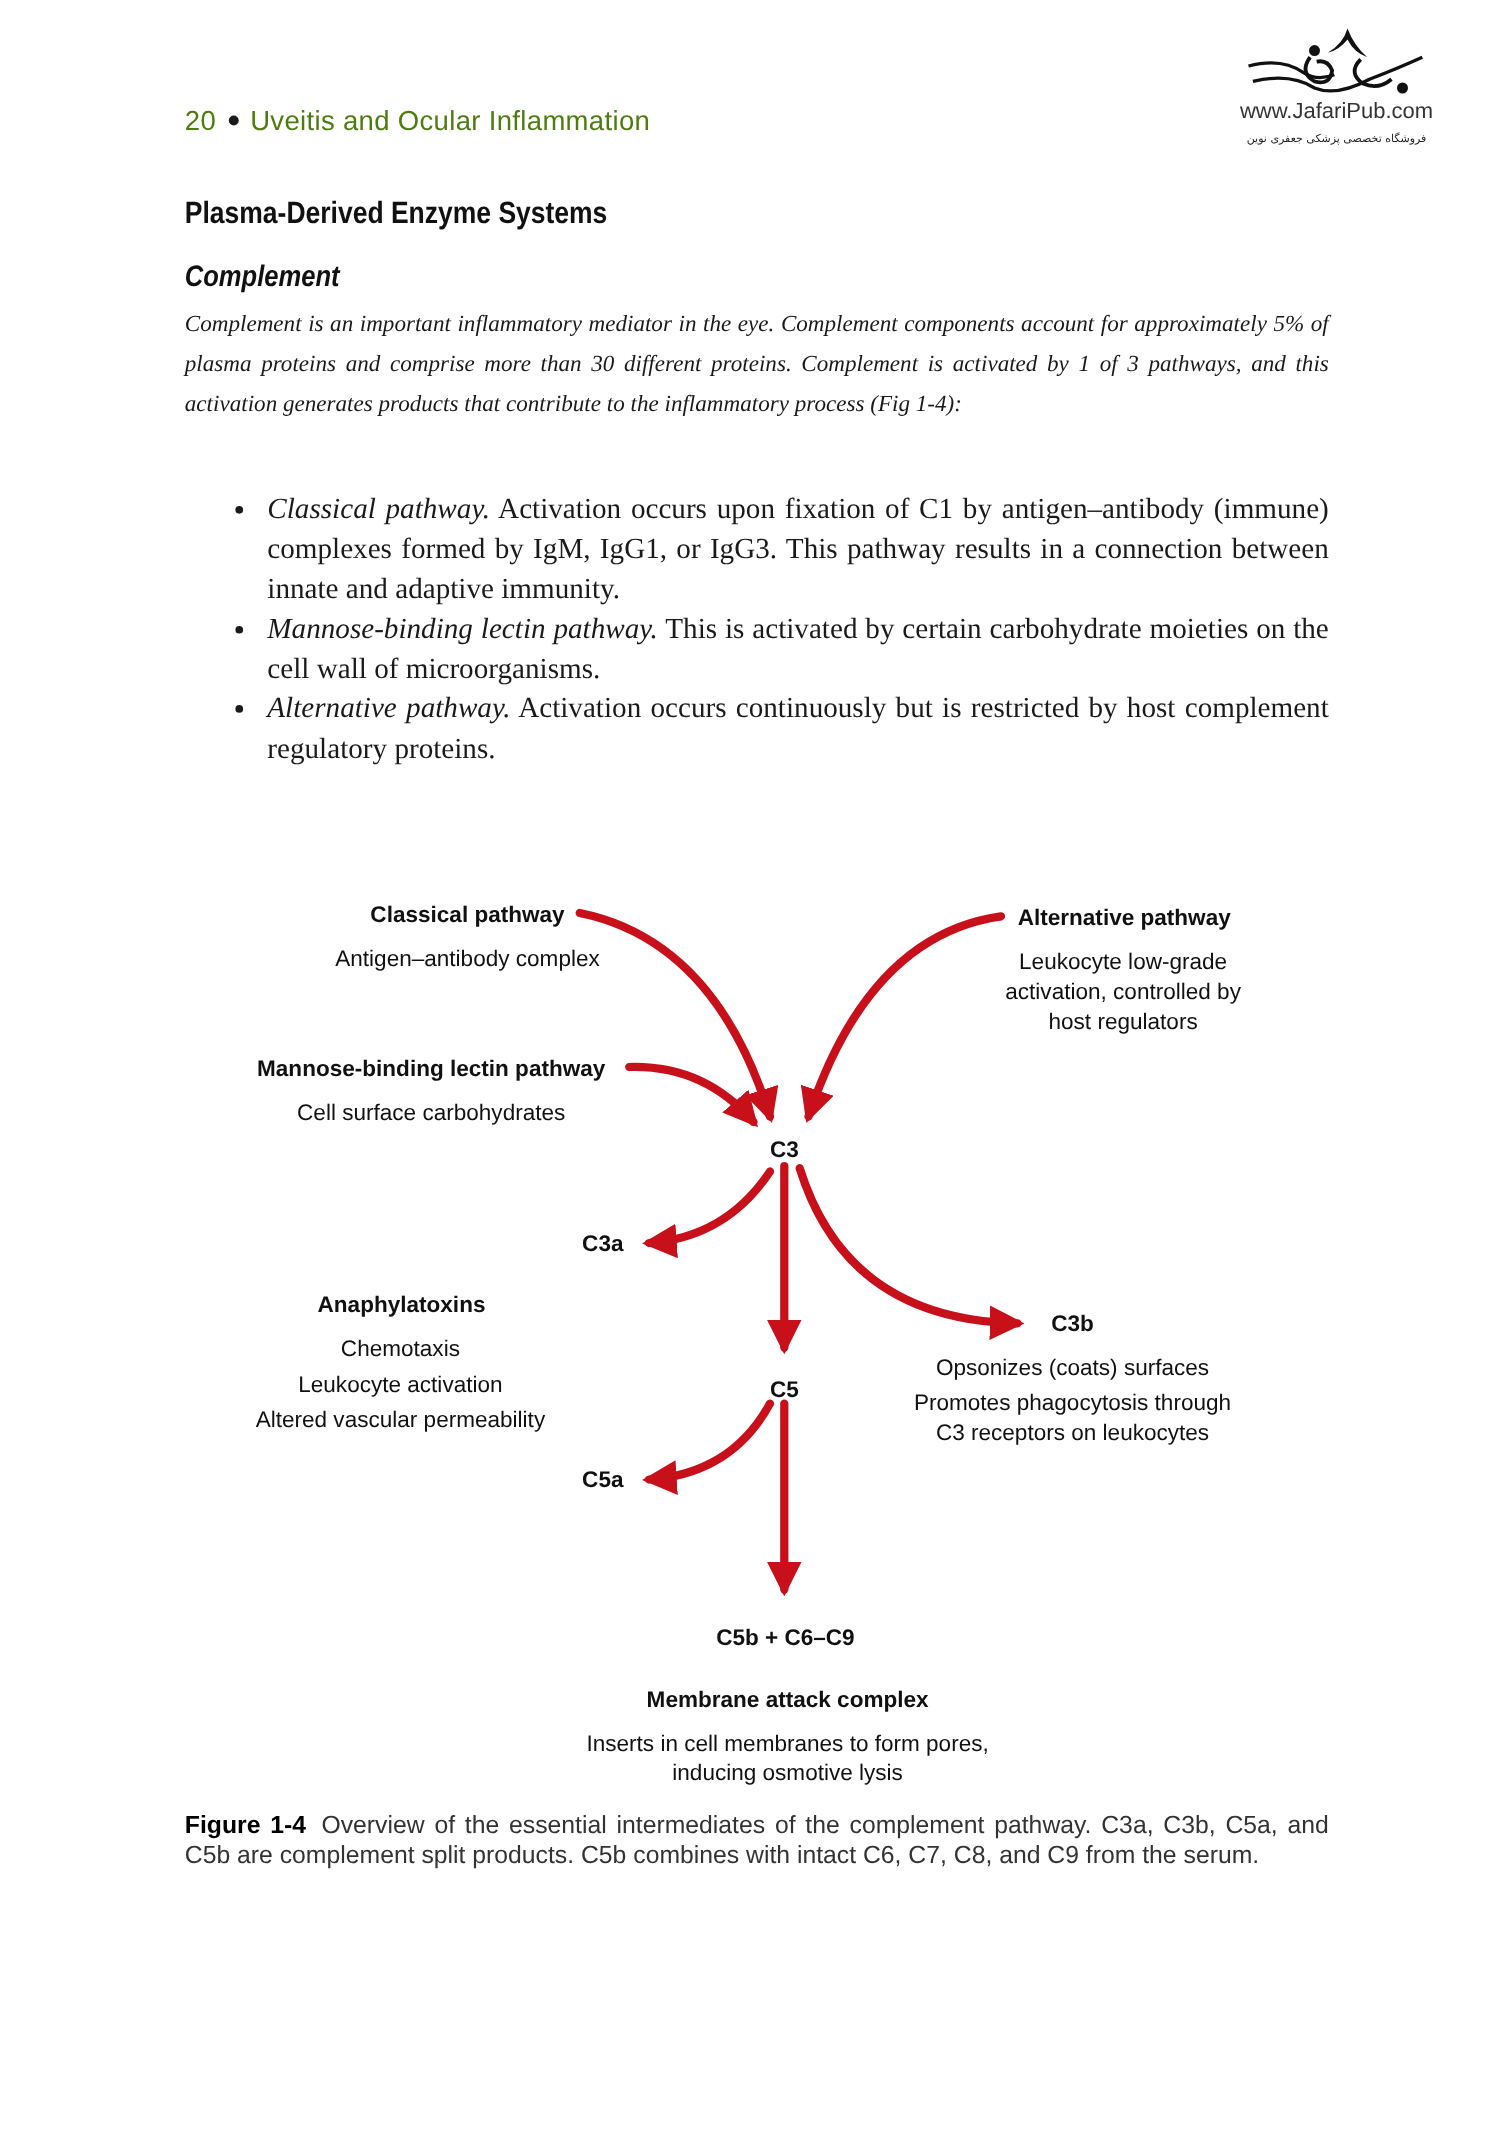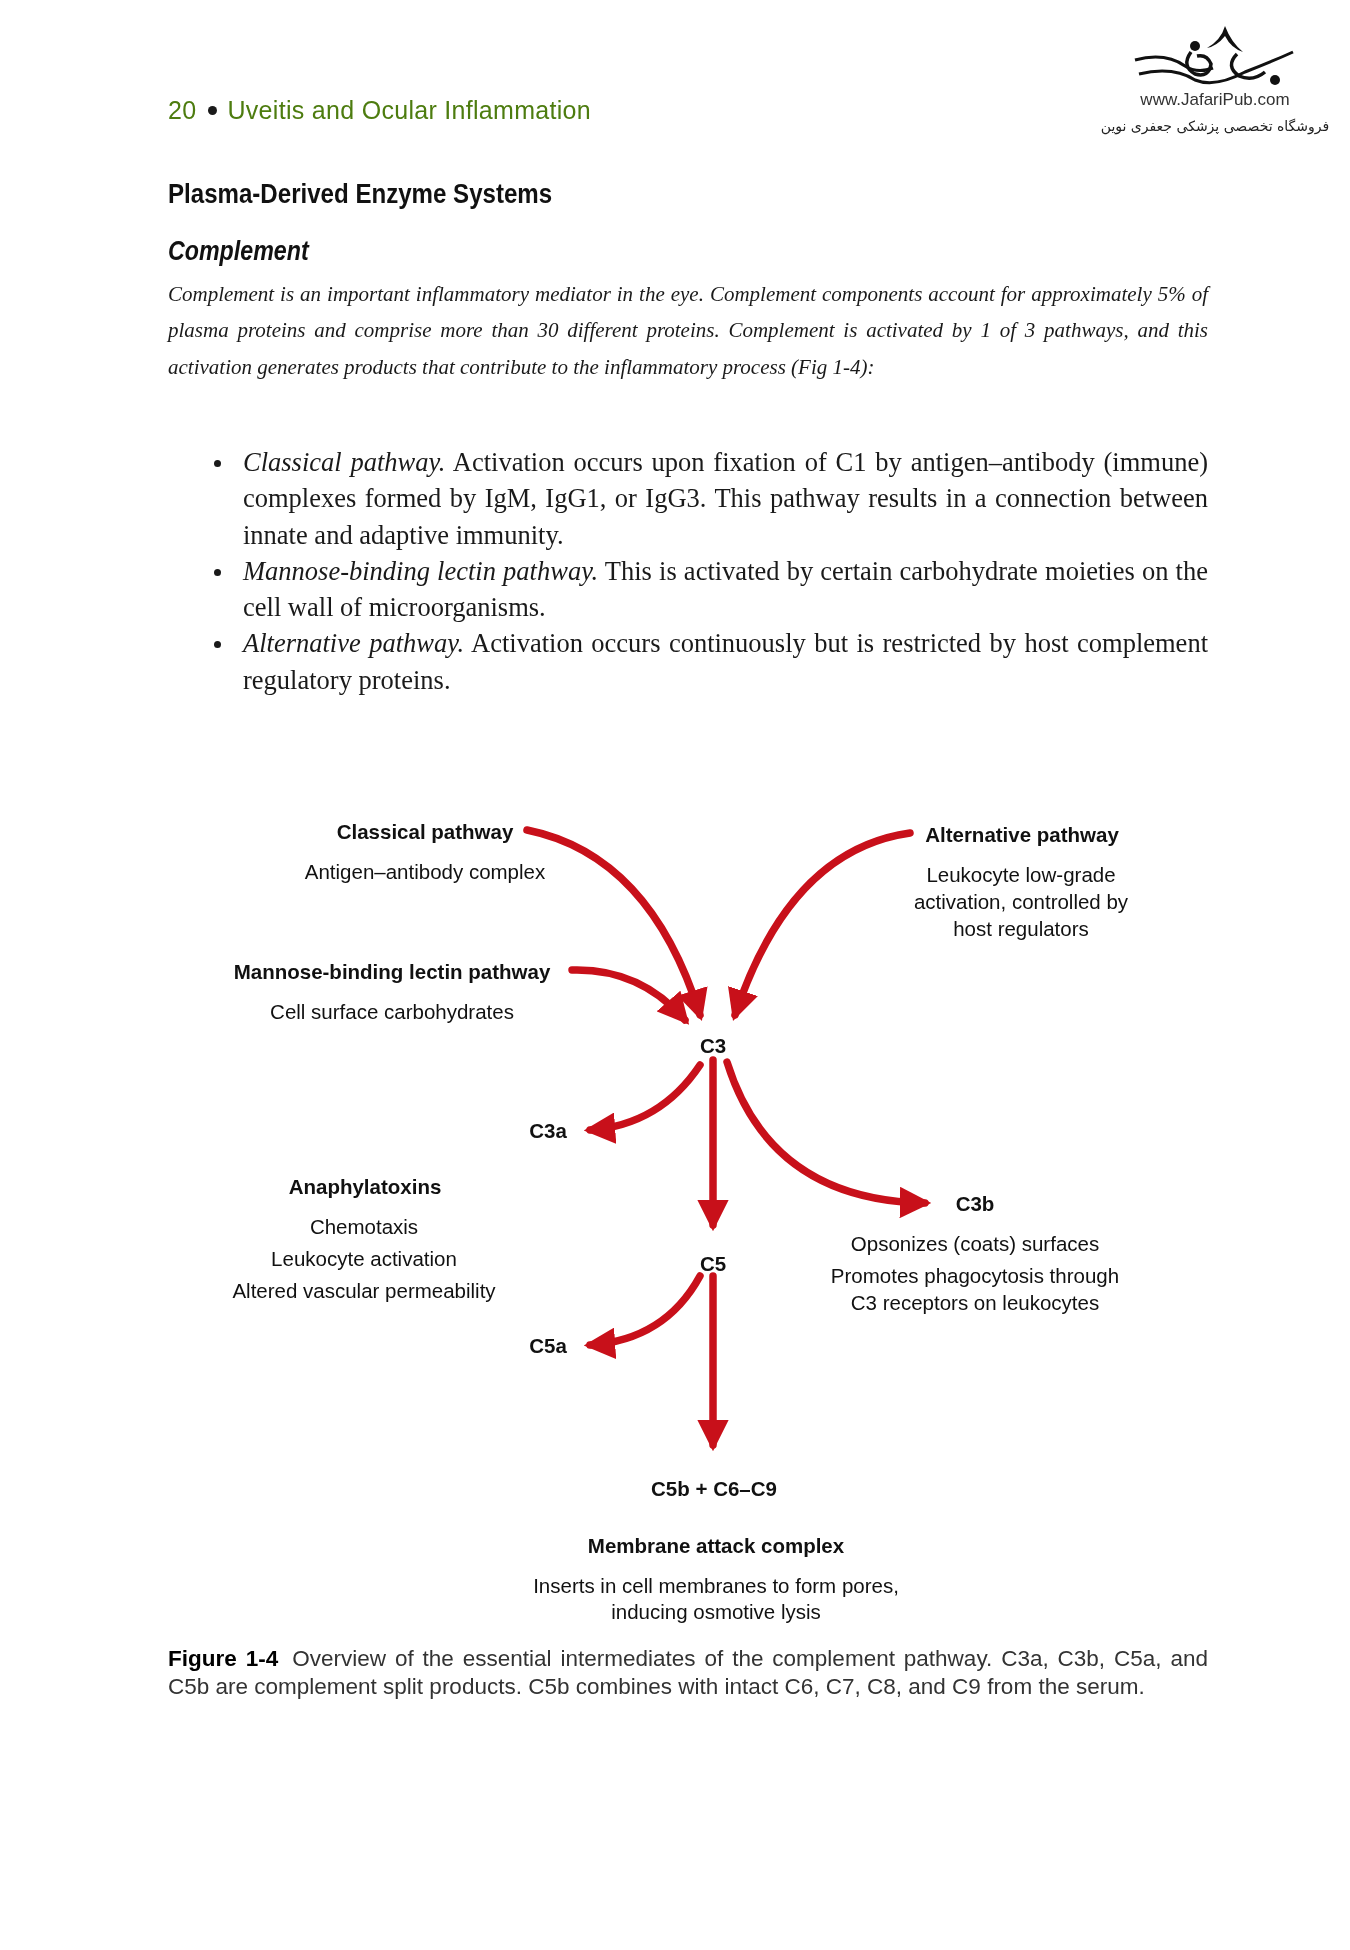--- a/index.html
+++ b/index.html
@@ -2,22 +2,22 @@
 <html><head>
 <meta charset="utf-8">
 <style>
   html,body{margin:0;padding:0;background:#fff;}
   body{width:1350px;height:1950px;position:relative;overflow:hidden;color:#111;}
   .abs{position:absolute;}
   .running-head{left:168px;top:96px;font-family:Liberation Sans, sans-serif;font-size:25px;letter-spacing:0.3px;color:#4d7c0f;}
   .running-head .dot{display:inline-block;width:9px;height:9px;border-radius:50%;background:#1a1a1a;margin:0 10px 4px 12px;vertical-align:middle;}
   .logo{left:1100px;top:22px;width:230px;height:130px;text-align:center;}
   .logo svg{display:block;margin:0 auto;}
-  .logo-url{font-family:"Liberation Sans",sans-serif;font-size:17px;color:#333;margin-top:-4px;}
-  .logo-fa{font-family:"DejaVu Sans",sans-serif;font-size:14px;color:#222;margin-top:8px;direction:rtl;}
+  .logo-url{font-family:"Liberation Sans",sans-serif;font-size:20px;color:#333;margin-top:-4px;}
+  .logo-fa{font-family:"DejaVu Sans",sans-serif;font-size:10px;color:#222;margin-top:8px;direction:rtl;}
   .h1{left:168px;top:178px;font-family:"Liberation Sans",sans-serif;font-weight:bold;font-size:28px;transform:scaleX(0.86);transform-origin:left;color:#111;}
   .h2{left:168px;top:236px;font-family:"Liberation Sans",sans-serif;font-weight:bold;font-style:italic;font-size:27px;transform:scaleX(0.86);transform-origin:left;color:#111;}
   .para{left:168px;top:276px;width:1040px;font-family:"Liberation Serif",serif;font-size:21px;line-height:36.3px;text-align:justify;color:#1a1a1a;font-style:italic;}
   .bullets{left:210px;top:444px;width:998px;margin:0;padding:0;list-style:none;font-family:"Liberation Serif",serif;font-size:26.5px;line-height:36.3px;color:#1a1a1a;}
   .bullets li{position:relative;padding-left:33px;text-align:justify;}
   .bullets li .bdot{position:absolute;left:4px;top:16px;width:7px;height:7px;border-radius:50%;background:#1a1a1a;}
   .bullets li em{font-style:italic;}
   .diagram{left:0;top:780px;width:1350px;height:880px;}
   .dl{position:absolute;font-family:"Liberation Sans",sans-serif;font-size:20.5px;color:#111;text-align:center;white-space:nowrap;transform:translateX(-50%);line-height:27px;}
   .dl.b{font-weight:bold;}

